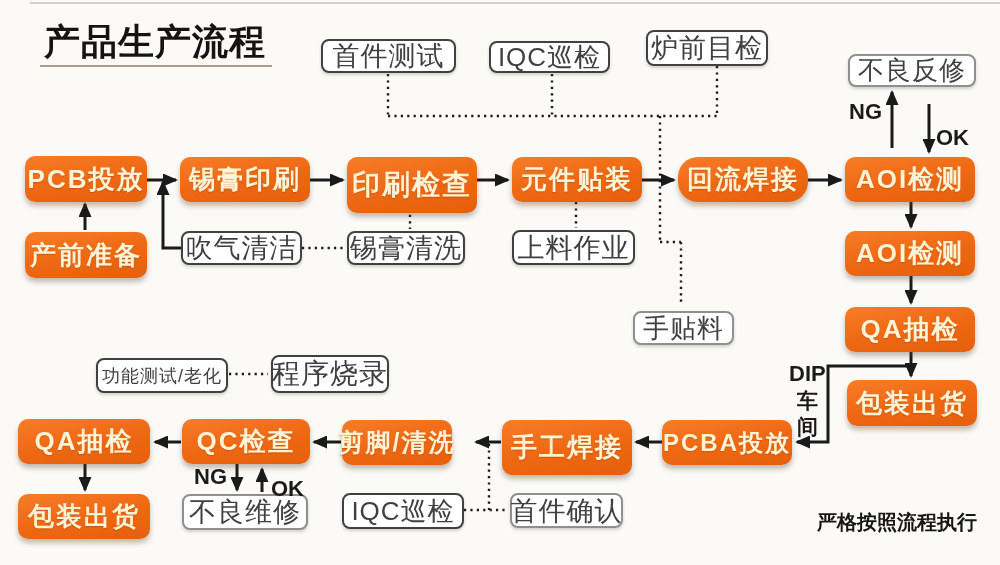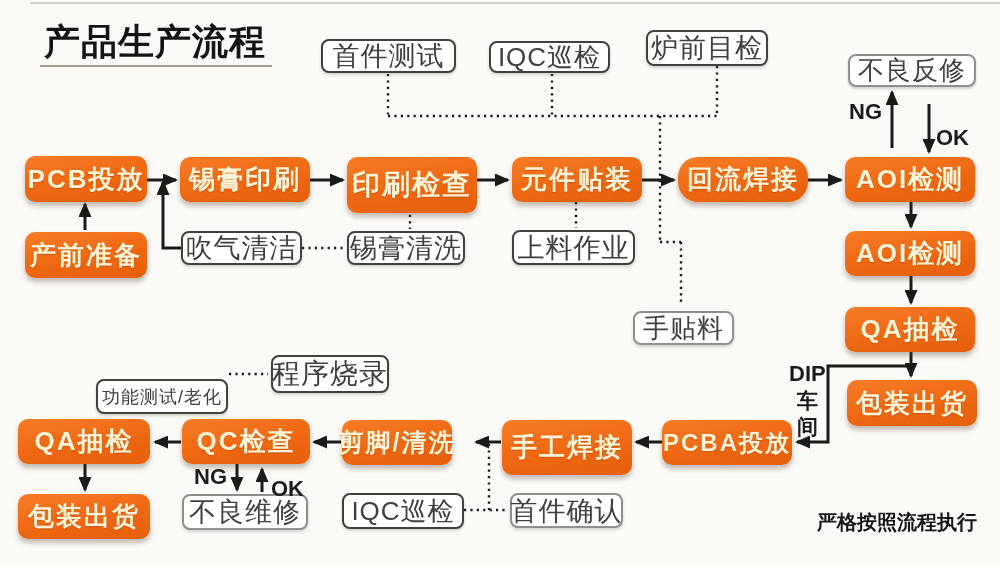--- a/index.html
+++ b/index.html
@@ -113,21 +113,21 @@
       <div class="node process" style="left: 662px; top: 420px; width: 130px; height: 45px; font-size: 24px;">PCBA投放</div>
       <div class="node process" style="left: 18px; top: 494px; width: 132px; height: 45px; font-size: 26px;">包装出货</div>
       <div class="node note" style="left: 321px; top: 39px; width: 135px; height: 34px; font-size: 27px; border-color: rgb(65, 65, 65);">首件测试</div>
       <div class="node note" style="left: 489px; top: 41px; width: 121px; height: 32px; font-size: 26px; border-color: rgb(65, 65, 65);">IQC巡检</div>
       <div class="node note" style="left: 646px; top: 30px; width: 122px; height: 36px; font-size: 27px; border-color: rgb(65, 65, 65);">炉前目检</div>
       <div class="node note" style="left: 848px; top: 54px; width: 128px; height: 33px; font-size: 26px; border-color: rgb(143, 143, 143);">不良反修</div>
       <div class="node note" style="left: 181px; top: 231px; width: 121px; height: 34px; font-size: 27px; border-color: rgb(65, 65, 65);">吹气清洁</div>
       <div class="node note" style="left: 347px; top: 231px; width: 118px; height: 34px; font-size: 27px; border-color: rgb(65, 65, 65);">锡膏清洗</div>
       <div class="node note" style="left: 512px; top: 230px; width: 123px; height: 35px; font-size: 27px; border-color: rgb(65, 65, 65);">上料作业</div>
       <div class="node note" style="left: 633px; top: 311px; width: 101px; height: 34px; font-size: 26px; border-color: rgb(143, 143, 143);">手贴料</div>
-      <div class="node note" style="left: 96px; top: 379px; width: 132px; height: 35px; font-size: 18px; border-color: rgb(65, 65, 65);">功能测试/老化</div>
+      <div class="node note" style="left: 96px; top: 358px; width: 132px; height: 35px; font-size: 18px; border-color: rgb(65, 65, 65);">功能测试/老化</div>
       <div class="node note" style="left: 271px; top: 355px; width: 118px; height: 38px; font-size: 28px; border-color: rgb(65, 65, 65);">程序烧录</div>
       <div class="node note" style="left: 182px; top: 494px; width: 126px; height: 36px; font-size: 27px; border-color: rgb(143, 143, 143);">不良维修</div>
       <div class="node note" style="left: 342px; top: 493px; width: 122px; height: 36px; font-size: 26px; border-color: rgb(65, 65, 65);">IQC巡检</div>
       <div class="node note" style="left: 510px; top: 493px; width: 113px; height: 35px; font-size: 27px; border-color: rgb(143, 143, 143);">首件确认</div>
     </div>
   <div id="labels">
       <div class="float-label" style="left: 849px; top: 99px; font-size: 22px;">NG</div>
       <div class="float-label" style="left: 936px; top: 125px; font-size: 22px;">OK</div>
       <div class="float-label" style="left: 194px; top: 464px; font-size: 22px;">NG</div>
       <div class="float-label" style="left: 271px; top: 476px; font-size: 22px;">OK</div>

